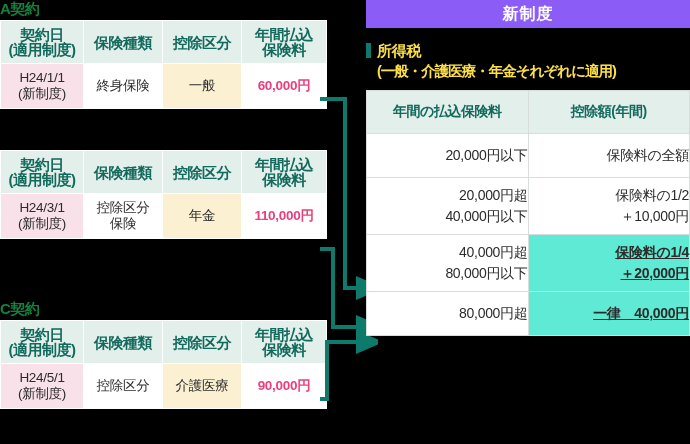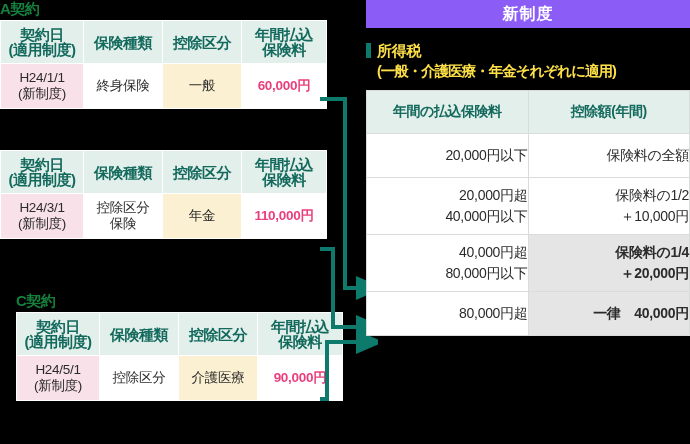--- a/index.html
+++ b/index.html
@@ -19,21 +19,21 @@
   
   .left-col {
     position: absolute;
     left: 0;
     top: 0;
     width: 322px;
   }
   .contract-block { position: absolute; left: 0; width: 322px; }
   #block-a { top: 0px; }
   #block-b { top: 150px; }
-  #block-c { top: 292px; padding-left: 16px; }
+  #block-c { top: 300px; }
 
   .block-title {
     font-size: 15px;
     font-weight: bold;
     color: #15803d;
     line-height: 18px;
     height: 20px;
     letter-spacing: -0.5px;
   }
 
@@ -158,24 +158,25 @@
     color: #2b2b2b;
     font-size: 14px;
     line-height: 21px;
     letter-spacing: -0.3px;
   }
   tr.r-single td { height: 43px; }
   tr.r-double td { height: 56px; }
   td.rcol-1 { width: 175px; }
   td.rcol-2 { width: 147px; }
   td.hl {
-    background: #e5e5e5;
+    background: #5eead4;
     color: #ea3f7c;
     font-weight: bold;
     font-size: 14.5px;
+    text-decoration: underline;
   }
   td.hl-wide { letter-spacing: 0px; }
 
   .nowrap { white-space: nowrap; }
 </style>
 </head>
 <body>
 
 <div class="left-col">
 

